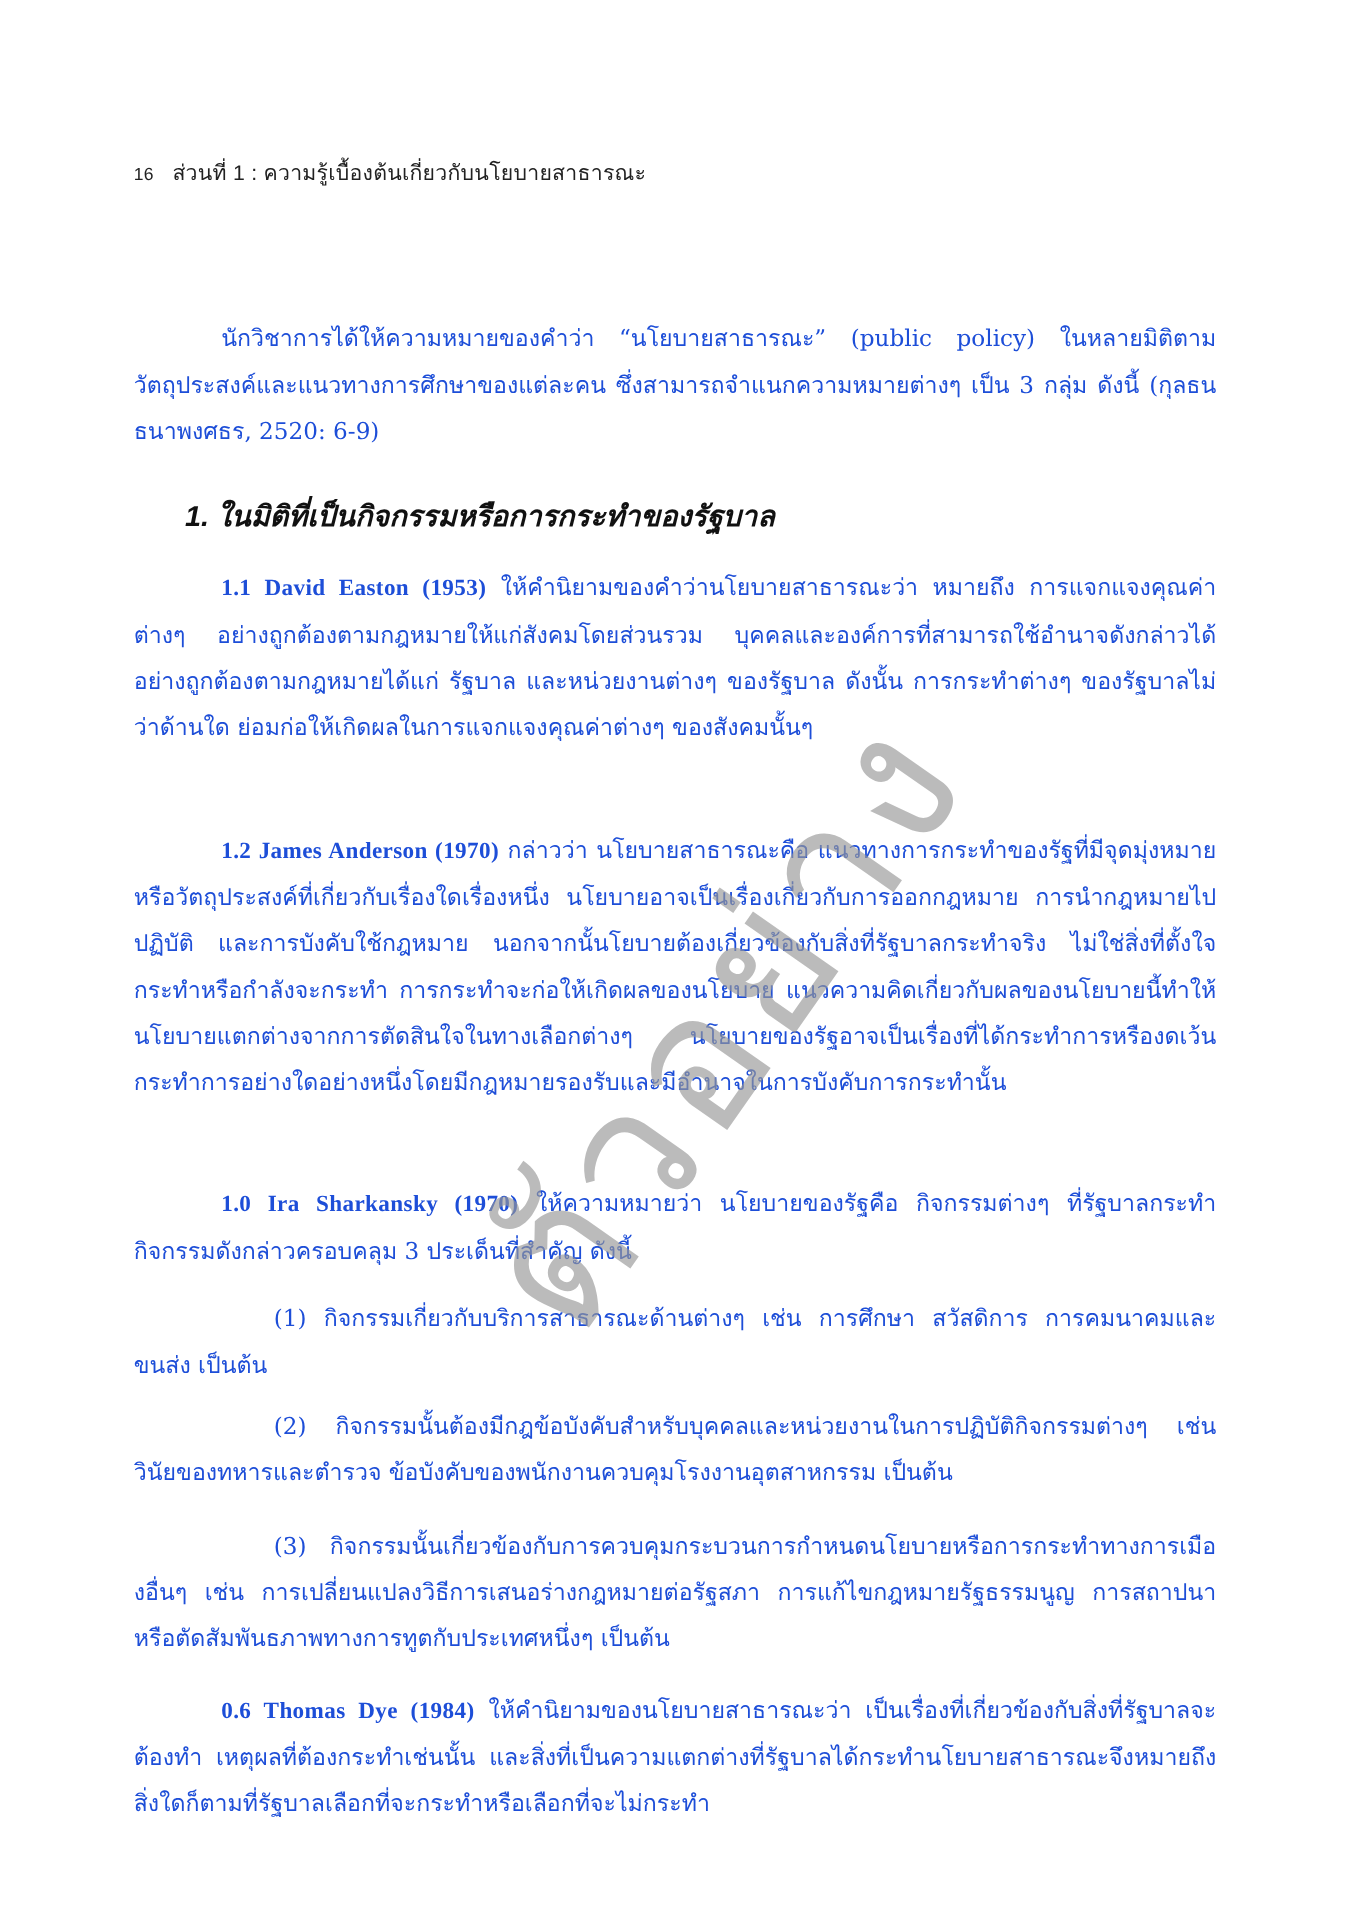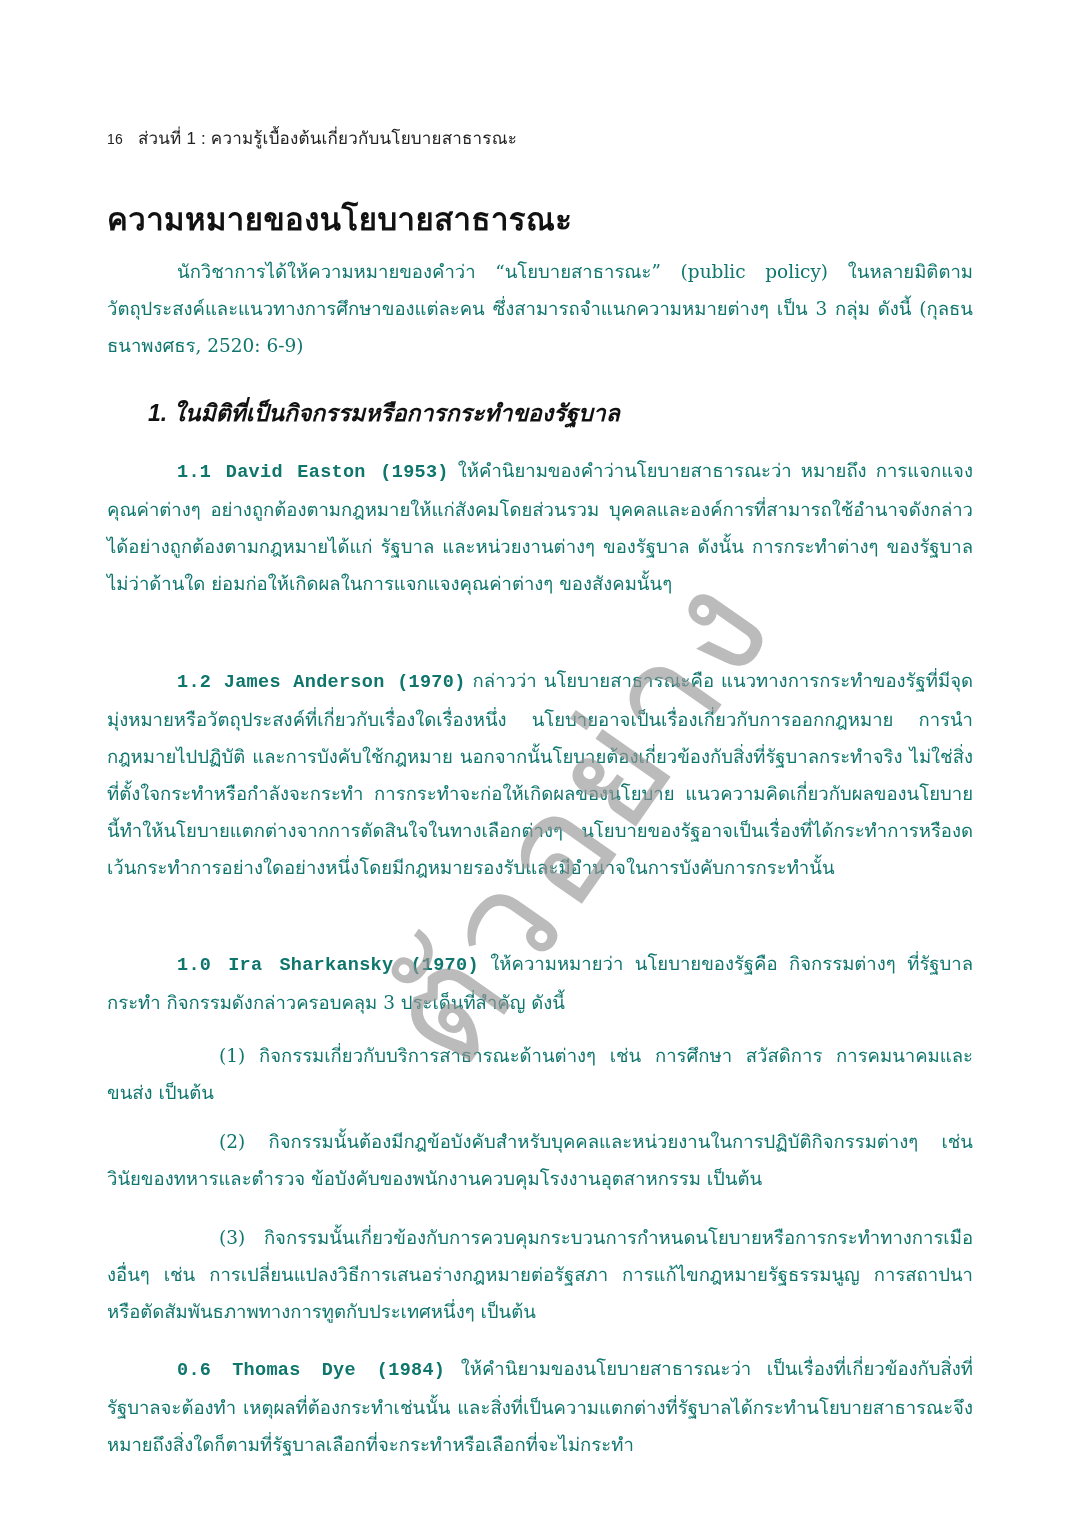--- a/index.html
+++ b/index.html
@@ -1,38 +1,37 @@
 <!DOCTYPE html>
 <html><head>
 <meta charset="utf-8">
 <style>
   html, body { margin:0; padding:0; background:#ffffff; }
   body { width:1091px; height:1534px; position:relative; overflow:hidden; color:#1a1a1a; }
   .page { position:absolute; left:0; top:0; width:939px; height:1534px; }
   .running-header { position:absolute; left:107px; top:124px; font-family:"Liberation Sans", sans-serif; font-size:17px; color:#222; letter-spacing:0.2px; }
   .running-header .pnum { font-size:14px; margin-right:10px; }
   .title { position:absolute; left:107px; top:194px; font-family:"Liberation Sans", sans-serif; font-weight:bold; font-size:31px; color:#111; margin:0; letter-spacing:0.5px; }
-  .body { position:absolute; left:107px; width:866px; font-family:"DejaVu Serif", serif; font-size:18.5px; line-height:37px; margin:0; text-align:justify; text-align-last:left; color:#0f766e; }
+  .body { position:absolute; left:107px; width:866px; font-family:"DejaVu Serif", serif; font-size:18.5px; line-height:37px; margin:0; text-align:justify; text-align-last:left; color:#1d4ed8; }
   .indent1 { text-indent:70px; }
   .indent2 { text-indent:112px; }
-  .bold-head { font-family:Liberation Mono, monospace; font-weight:bold; letter-spacing:0.3px; }
+  .bold-head { font-family:Liberation Serif, serif; font-weight:bold; letter-spacing:0.3px; }
   .subsection { position:absolute; left:148px; top:395px; font-family:"Liberation Sans", sans-serif; font-style:italic; font-weight:bold; font-size:23px; margin:0; color:#111; }
   .watermark { position:absolute; left:300px; top:700px; font-family:"Liberation Sans", sans-serif; font-size:150px; color:rgba(150,150,150,0.65); transform:rotate(-55deg); transform-origin:center; white-space:nowrap; pointer-events:none; letter-spacing:6px; }
 </style>
 </head>
 <body>
 
 <div class="page">
 
   <div class="running-header">
     <span class="pnum">16</span>
     <span>ส่วนที่ 1 : ความรู้เบื้องต้นเกี่ยวกับนโยบายสาธารณะ</span>
   </div>
 
-  <h1 class="title">ความหมายของนโยบายสาธารณะ</h1>
 
   <p class="body indent1" style="top:253px;">นักวิชาการได้ให้ความหมายของคำว่า “นโยบายสาธารณะ” (public policy) ในหลายมิติตามวัตถุประสงค์และแนวทางการศึกษาของแต่ละคน ซึ่งสามารถจำแนกความหมายต่างๆ เป็น 3 กลุ่ม ดังนี้ (กุลธน ธนาพงศธร, 2520: 6-9)</p>
 
   <h2 class="subsection">1. ในมิติที่เป็นกิจกรรมหรือการกระทำของรัฐบาล</h2>
 
   <p class="body indent1" style="top:452px;">
     <span class="bold-head">1.1 David Easton (1953)</span><span> ให้คำนิยามของคำว่านโยบายสาธารณะว่า หมายถึง การแจกแจงคุณค่าต่างๆ อย่างถูกต้องตามกฎหมายให้แก่สังคมโดยส่วนรวม บุคคลและองค์การที่สามารถใช้อำนาจดังกล่าวได้อย่างถูกต้องตามกฎหมายได้แก่ รัฐบาล และหน่วยงานต่างๆ ของรัฐบาล ดังนั้น การกระทำต่างๆ ของรัฐบาลไม่ว่าด้านใด ย่อมก่อให้เกิดผลในการแจกแจงคุณค่าต่างๆ ของสังคมนั้นๆ</span>
   </p>
 
   <p class="body indent1" style="top:662px;">

